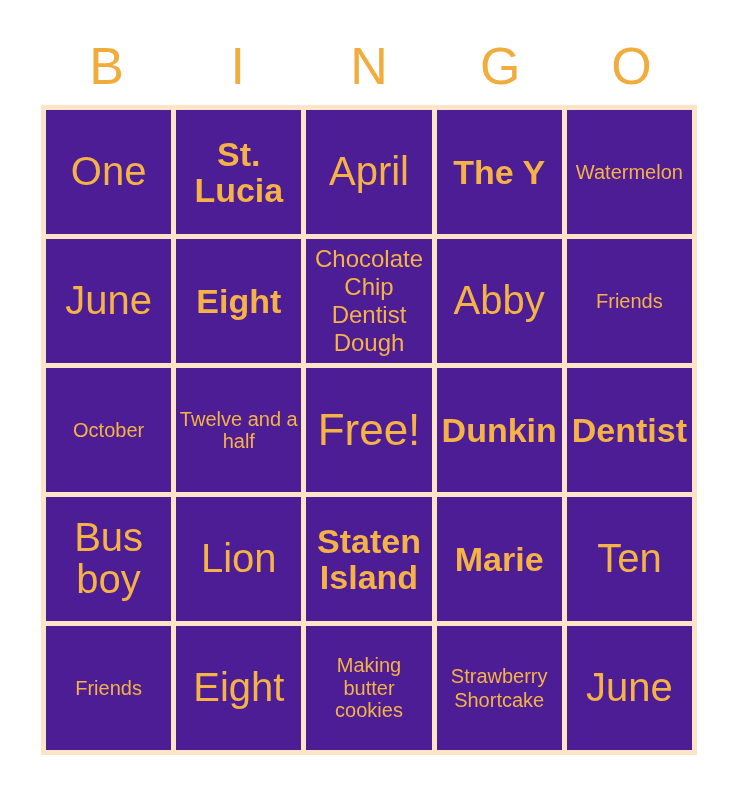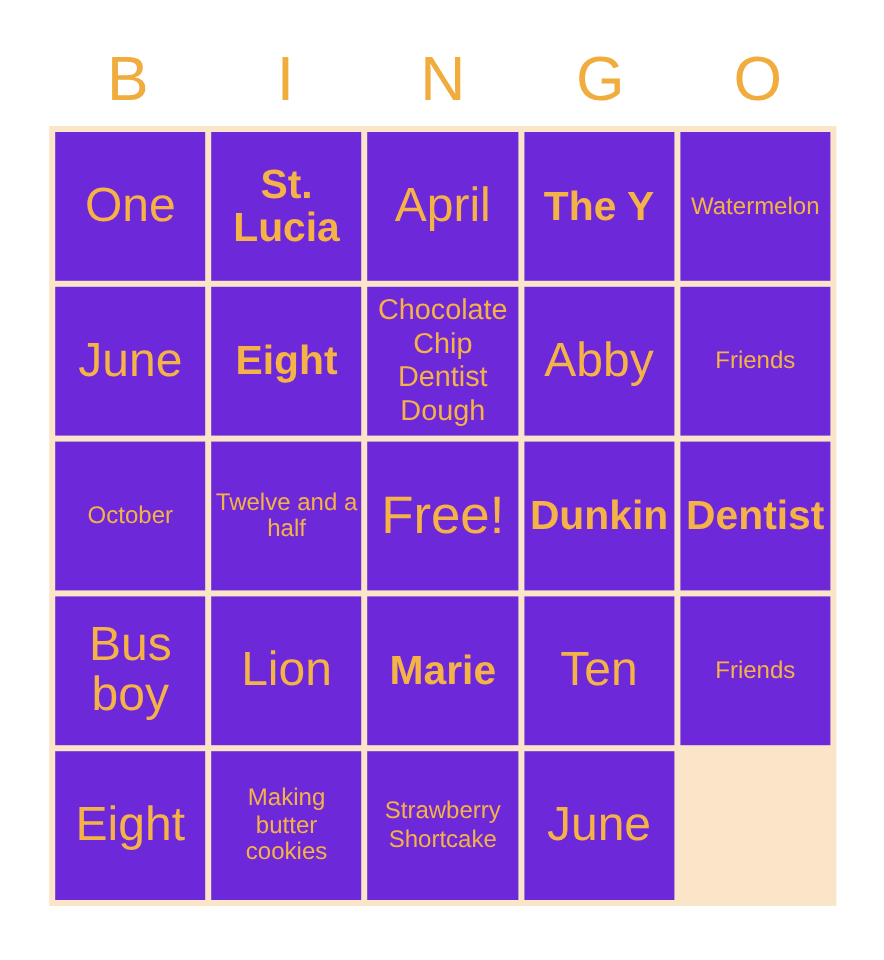--- a/index.html
+++ b/index.html
@@ -54,21 +54,21 @@
     display: grid;
     grid-template-columns: repeat(5, 1fr);
     grid-template-rows: repeat(5, 1fr);
     gap: 5px;
     background: #fbe5c8;
     padding: 5px;
     box-sizing: border-box;
   }
 
   .bingo-cell {
-    background: #6d28d9;
+    background: #4c1d95;
     display: flex;
     align-items: center;
     justify-content: flex-start;
     text-align: center;
     overflow: hidden;
     box-sizing: border-box;
     padding: 2px 3px;
   }
 
   .cell-text {
@@ -150,20 +150,23 @@
         <span class="cell-text sz-md">Dentist</span>
       </div>
 
     <div class="bingo-cell">
         <span class="cell-text sz-lg">Bus boy</span>
       </div>
     <div class="bingo-cell">
         <span class="cell-text sz-lg">Lion</span>
       </div>
     <div class="bingo-cell">
+        <span class="cell-text sz-md">Staten Island</span>
+      </div>
+    <div class="bingo-cell">
         <span class="cell-text sz-md">Marie</span>
       </div>
     <div class="bingo-cell">
         <span class="cell-text sz-lg">Ten</span>
       </div>
 
     <div class="bingo-cell">
         <span class="cell-text sz-sm">Friends</span>
       </div>
     <div class="bingo-cell">

